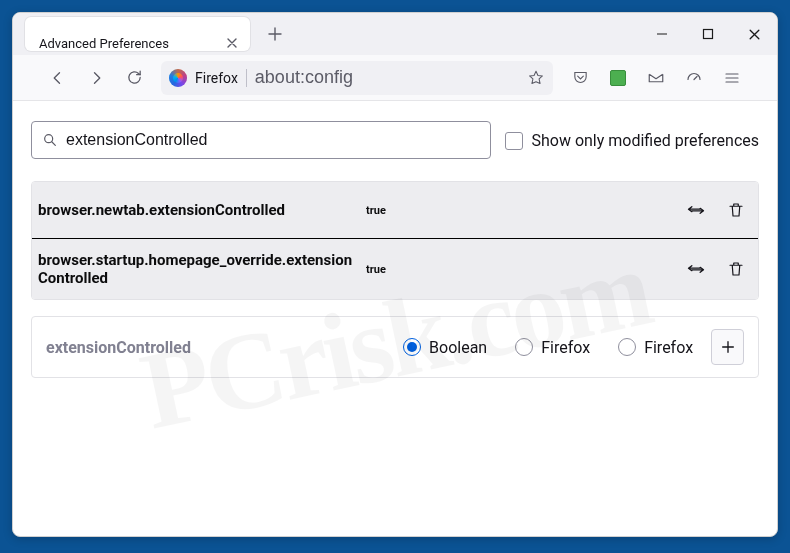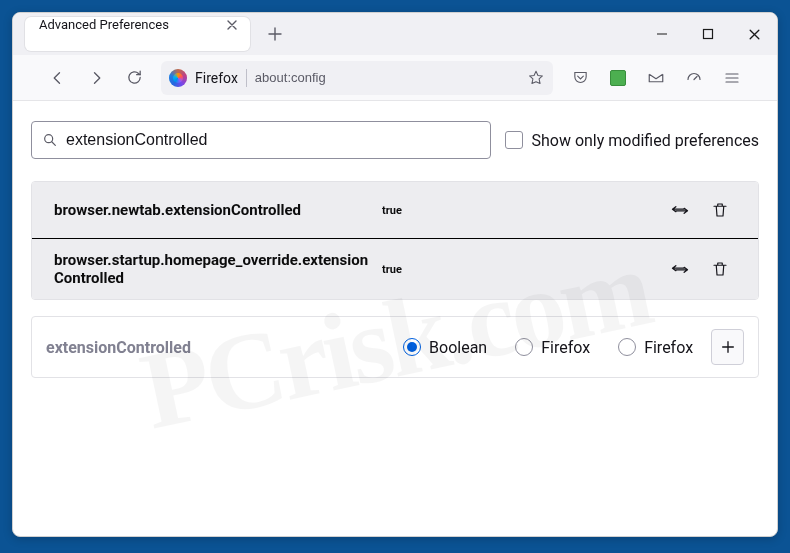--- a/index.html
+++ b/index.html
@@ -27,21 +27,21 @@
     
     .tabstrip {
       display: flex;
       align-items: center;
       height: 42px;
       background: #f0f0f4;
       position: relative;
     }
     .tab {
       display: flex;
-      align-items: flex-start;
+      align-items: flex-end;
       justify-content: space-between;
       background: #fff;
       border-radius: 6px;
       height: 34px;
       margin-left: 12px;
       padding: 0 10px 0 14px;
       width: 225px;
       box-shadow: 0 0 0 1px rgba(0,0,0,.06);
     }
     .tab-title { font-size: 13px; color: #15141a; }
@@ -81,21 +81,21 @@
     }
     .ff-logo {
       width:18px; height:18px; border-radius:50%;
       background: conic-gradient(from 0deg, #ff9400, #ff4f5e, #9059ff, #0090ed, #00b3f4, #ff9400);
       box-shadow: inset 0 0 0 4px #592acb66;
     }
     .urlbar .brand { font-size:14px; color:#15141a; }
     .urlbar .sep { width:1px; height:18px; background:#bfbfc9; }
     .urlbar input {
       flex:1; border:none; outline:none; background:transparent;
-      font-size:13px; color:#5b5b66;
+      font-size:18px; color:#5b5b66;
     }
     .urlbar .star { color:#5b5b66; }
     .toolbar-icons { display:flex; gap:4px; }
     .ext-icon { width:16px; height:16px; background:#4caf50; border-radius:2px; border:1px solid #388e3c; }
     
     .content {
       flex:1;
       padding: 20px 18px;
       overflow:auto;
       position:relative;
@@ -114,39 +114,39 @@
       height:38px;
       padding:0 10px;
       gap:8px;
     }
     .search-box input {
       flex:1; border:none; outline:none;
       font-size:16px; color:#15141a; background:transparent;
     }
     .search-icon { color:#5b5b66; }
     .modified-check {
-      display:flex; align-items:flex-start; gap:8px;
+      display:flex; align-items:flex-end; gap:8px;
       font-size:16px; color:#15141a;
     }
     .modified-check .box {
       width:18px; height:18px;
       border:1px solid #8f8f9d; border-radius:3px;
       background:#fff; cursor:pointer;
     }
     
     .pref-list {
       margin-top:22px;
       border:1px solid #e2e2e6;
       border-radius:4px;
       overflow:hidden;
     }
     .pref-row {
       display:flex;
       align-items:center;
-      padding:12px 22px;
+      padding:12px 6px;
       min-height:46px;
       gap:8px;
     }
     .pref-row.mod { background:#ededf0; font-weight:700; }
     .pref-row + .pref-row { border-top:1px solid #000000; }
     .pref-name { width:320px; word-break:break-all; font-size:15px; }
     .pref-value { flex:1; font-size:11px; }
     .action-btn {
       width:32px; height:32px; border-radius:4px;
       display:flex; align-items:center; justify-content:center;

